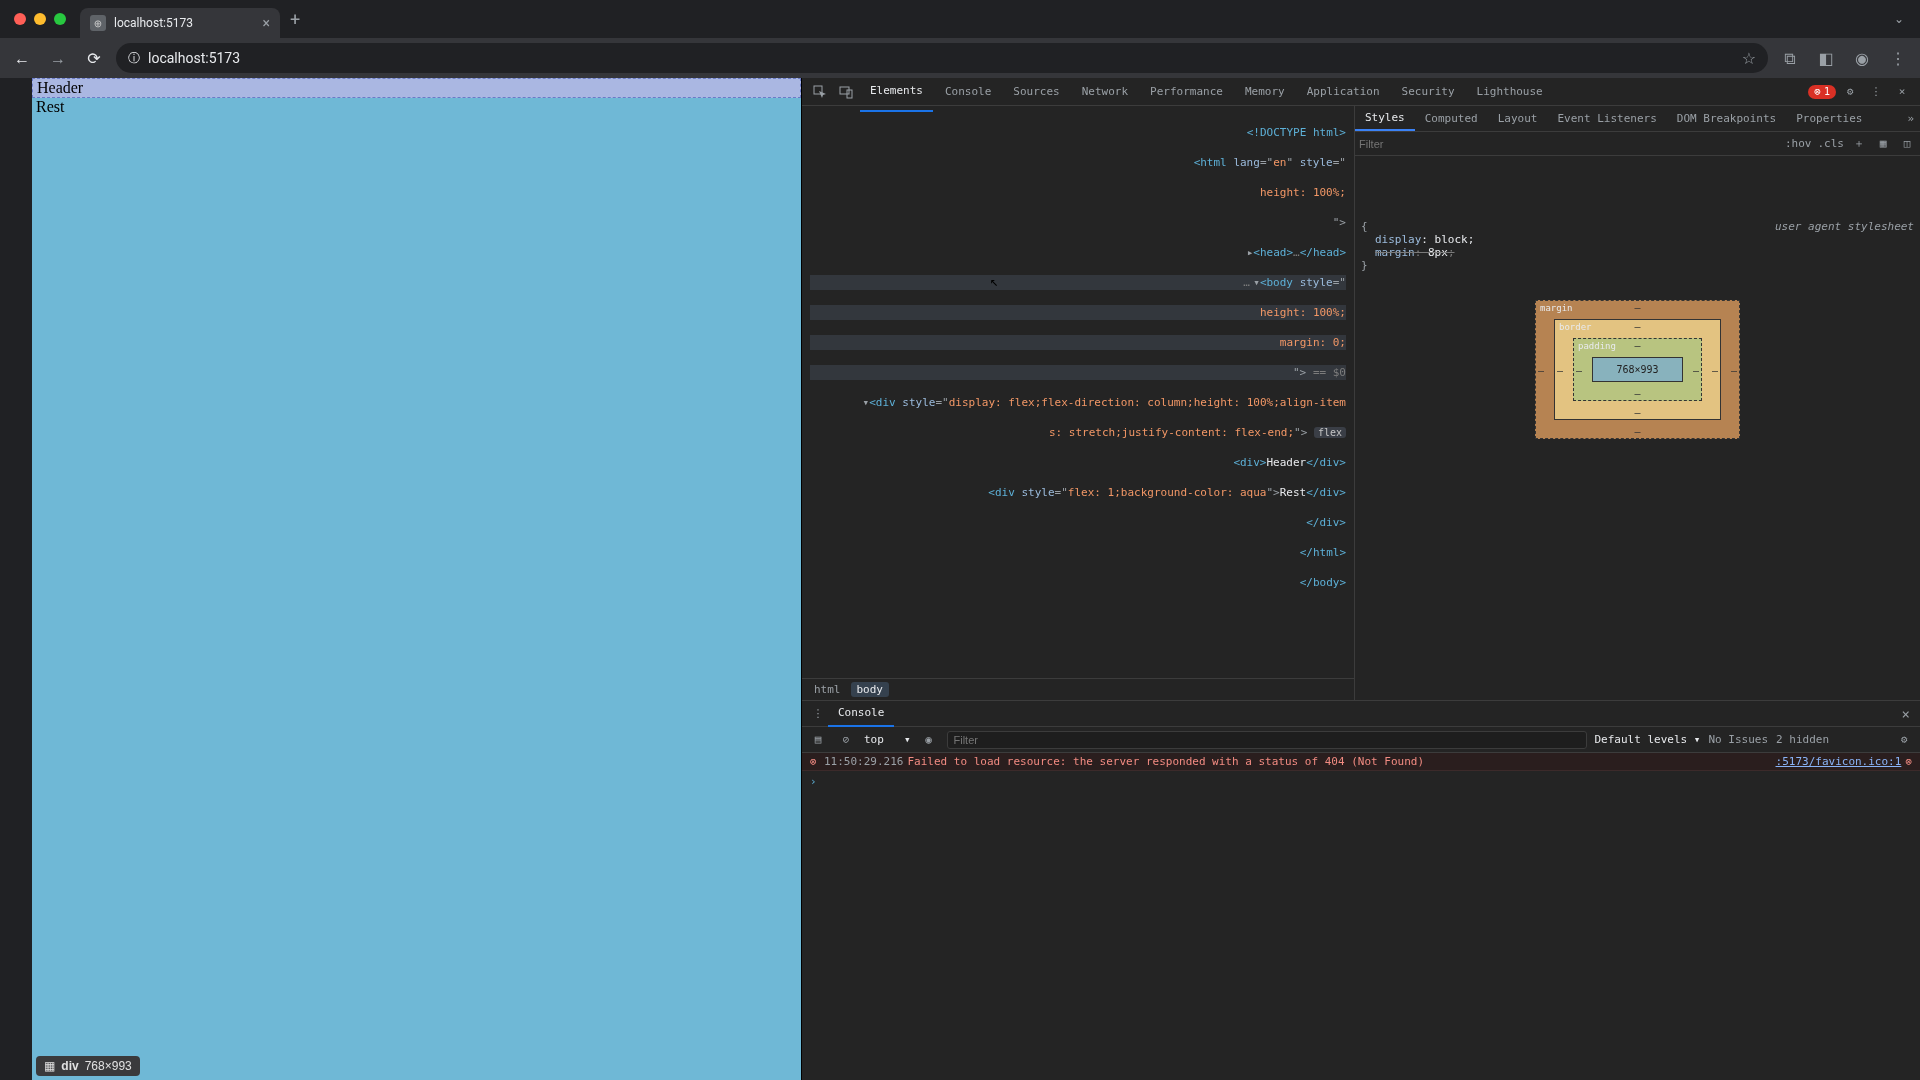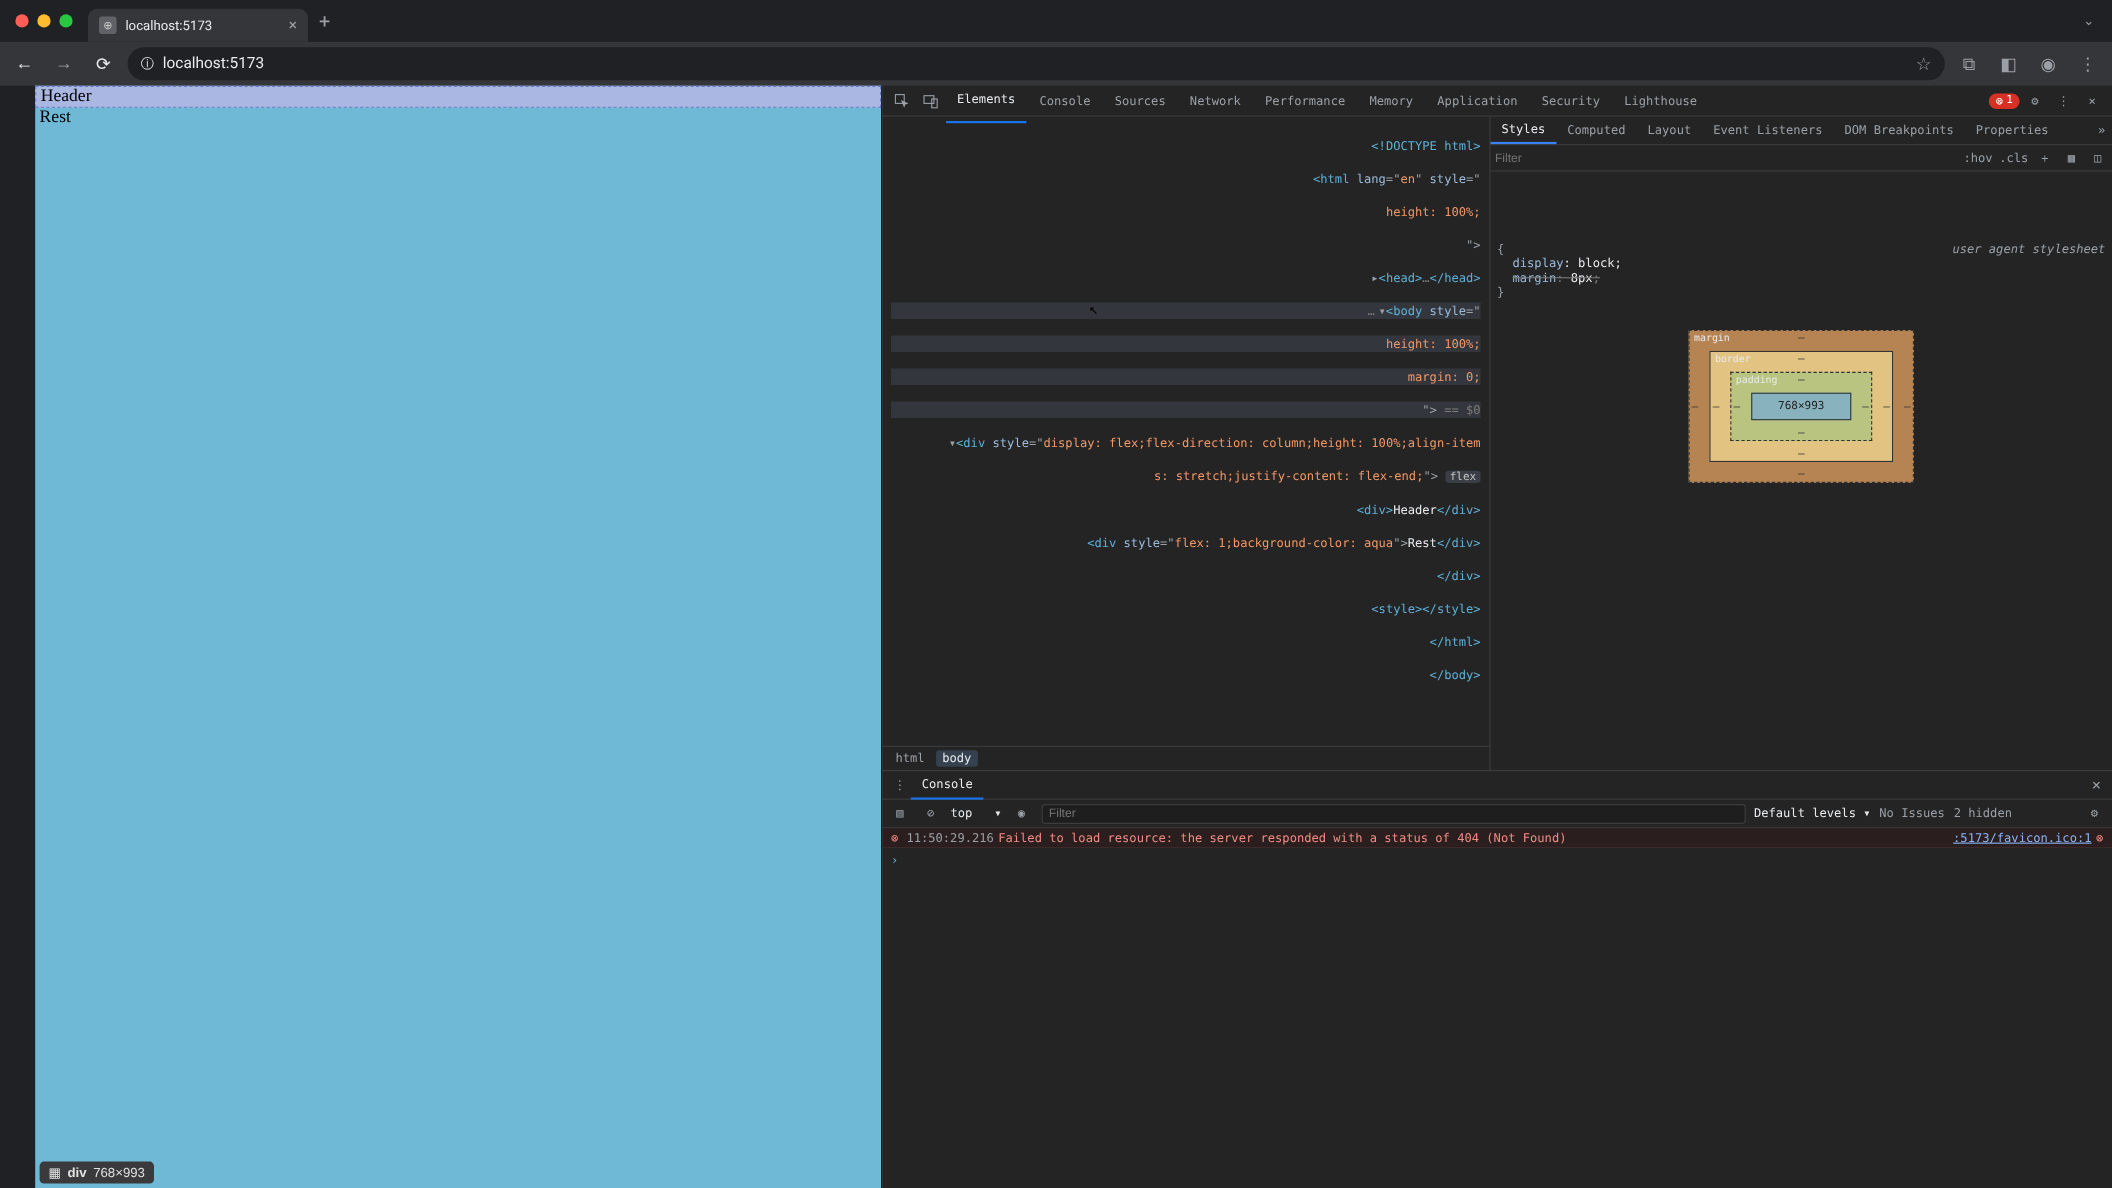--- a/index.html
+++ b/index.html
@@ -221,21 +221,20 @@
 <div>  <span class="arrow">▸</span><span class="tag">&lt;head&gt;</span><span class="sel">…</span><span class="tag">&lt;/head&gt;</span></div>
 <div class="hl"><span class="sel">…</span><span class="arrow">▾</span><span class="tag">&lt;body </span><span class="attr">style</span><span>="</span></div>
 <div class="hl val">    height: 100%;</div>
 <div class="hl val">    margin: 0;</div>
 <div class="hl"><span>"&gt; </span><span class="sel">== $0</span></div>
 <div>    <span class="arrow">▾</span><span class="tag">&lt;div </span><span class="attr">style</span><span>="</span><span class="val">display: flex;flex-direction: column;height: 100%;align-item</span></div>
 <div>      <span class="val">s: stretch;justify-content: flex-end;</span><span>"&gt; </span><span class="pill">flex</span></div>
 <div>        <span class="tag">&lt;div&gt;</span><span class="txt">Header</span><span class="tag">&lt;/div&gt;</span></div>
 <div>        <span class="tag">&lt;div </span><span class="attr">style</span><span>="</span><span class="val">flex: 1;background-color: aqua</span><span>"&gt;</span><span class="txt">Rest</span><span class="tag">&lt;/div&gt;</span></div>
 <div>      <span class="tag">&lt;/div&gt;</span></div>
-<div>    <span class="tag">&lt;style&gt;</span><span class="tag">&lt;/style&gt;</span></div>
 <div><span class="tag">&lt;/html&gt;</span></div>
 <div>  <span class="tag">&lt;/body&gt;</span></div>
 <span class="cursor-arrow" style="left:188px; top:168px;">↖</span>
         </div>
         <div class="breadcrumb">
           <div class="bc">html</div>
           <div class="bc active">body</div>
         </div>
       </div>
 

